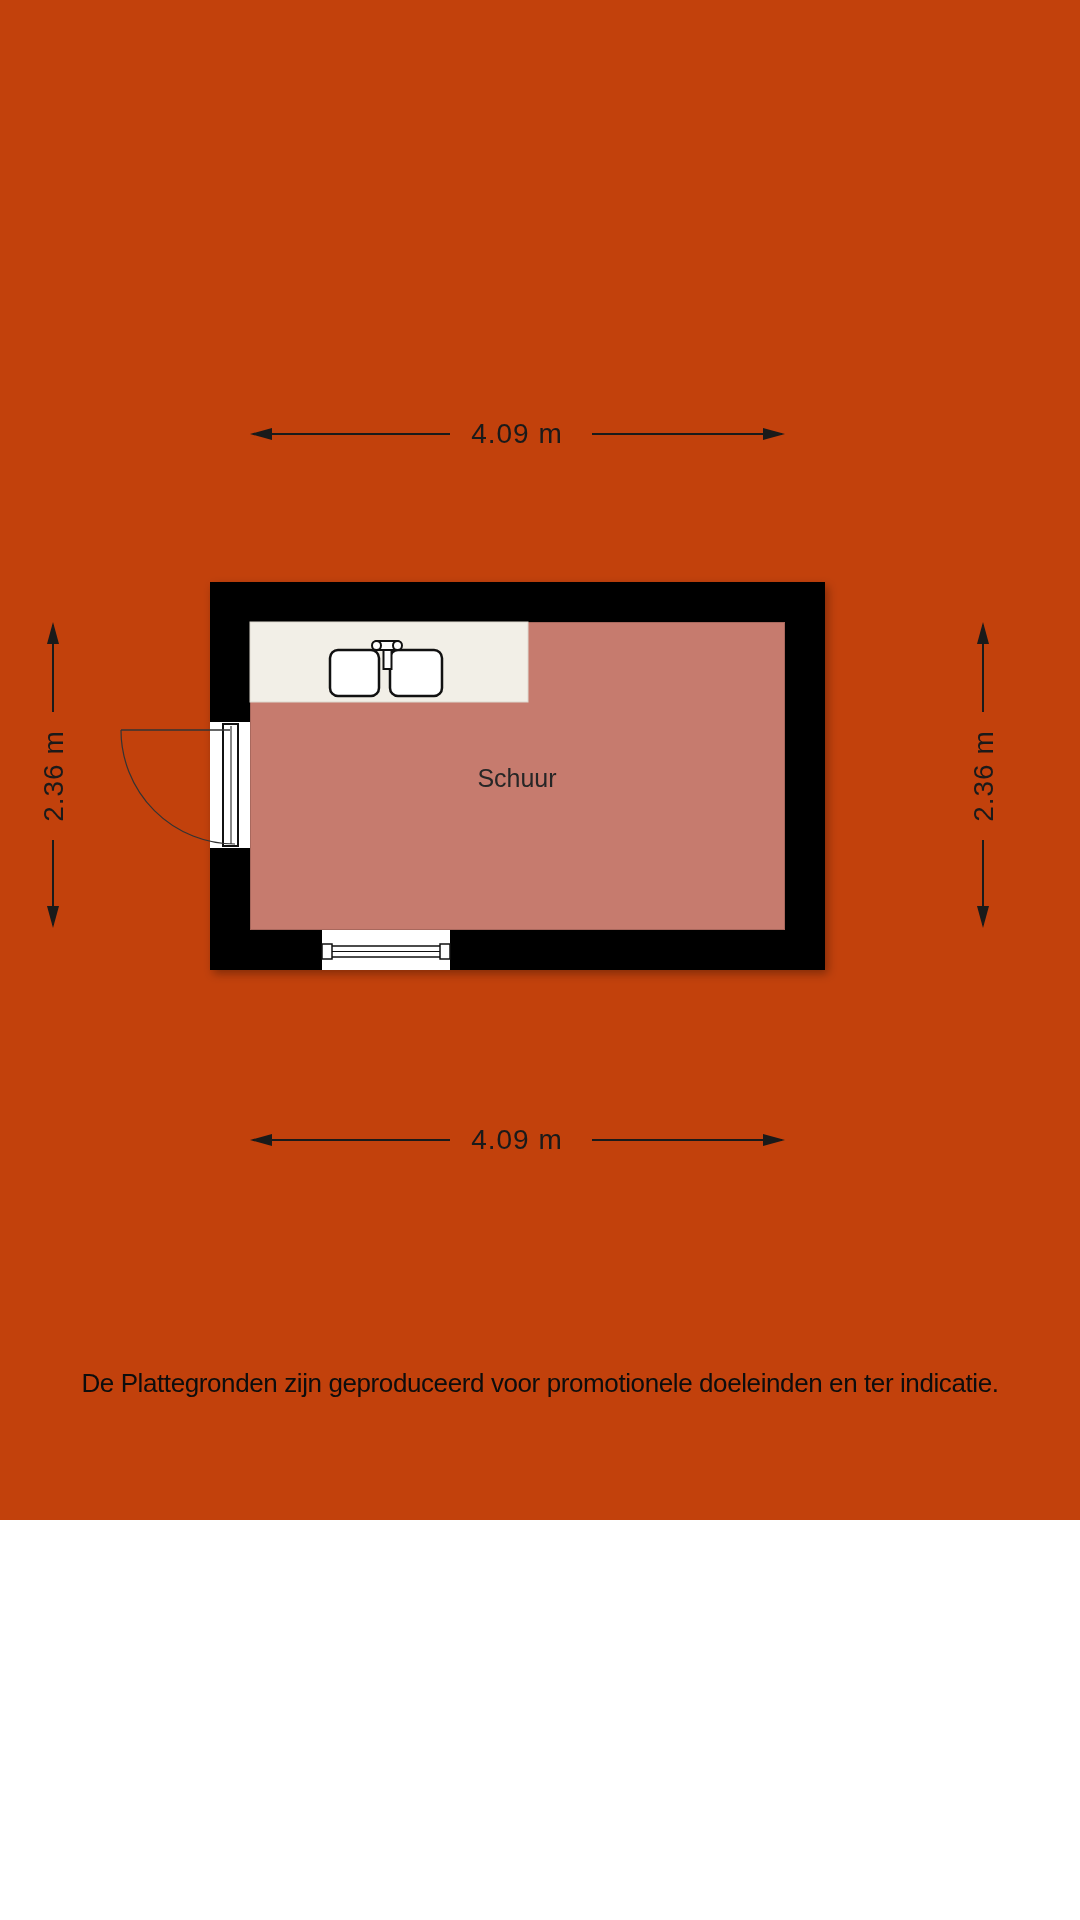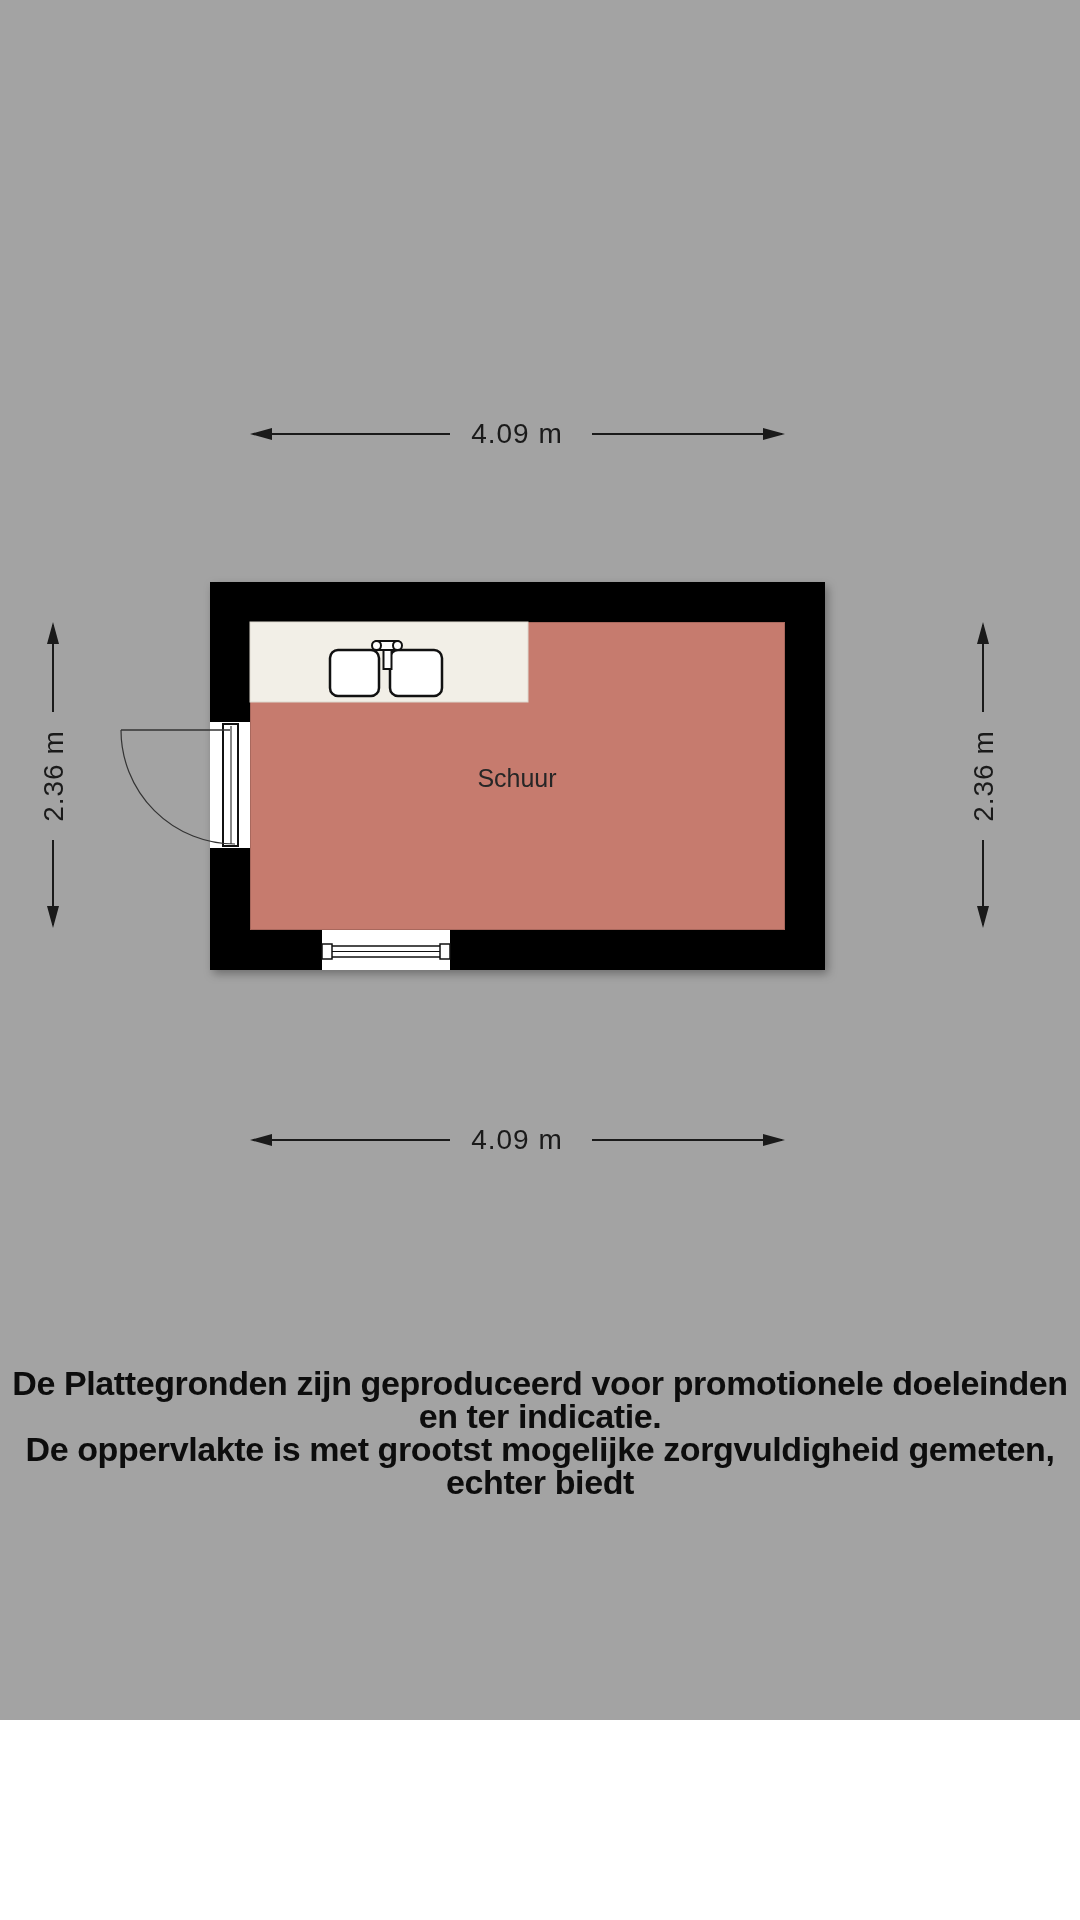--- a/index.html
+++ b/index.html
@@ -1,24 +1,24 @@
 <!DOCTYPE html>
 <html><head>
 <meta charset="utf-8">
 <style>
   html,body{margin:0;padding:0;background:#ffffff;}
   body{font-family:"Liberation Sans", sans-serif;}
-  #stage{position:relative;width:1080px;height:1720px;background:#a3a3a3;overflow:hidden;}
+  #stage{position:relative;width:1080px;height:1520px;background:#c2410c;overflow:hidden;}
   #plan-svg{position:absolute;left:0;top:0;}
   .dim-text{font-size:28px;fill:#1a1a1a;letter-spacing:1px;}
   .room-text{font-size:25px;fill:#262626;}
   .scale-text{font-size:11px;fill:#222222;}
   #disclaimer{
     position:absolute;left:0;top:1367px;width:1080px;
-    text-align:center;font-weight:bold;font-size:34px;line-height:33px;
+    text-align:center;font-weight:normal;font-size:26px;line-height:33px;
     color:#0d0d0d;letter-spacing:-0.4px;
   }
 </style>
 </head>
 <body>
 
 <div id="stage">
 
   <svg id="plan-svg" width="1080" height="1920" viewBox="0 0 1080 1920">
 
@@ -111,16 +111,15 @@
         <line x1="157" y1="1882" x2="157" y2="1892"></line>
         <line x1="288" y1="1882" x2="288" y2="1892"></line>
         <line x1="419" y1="1882" x2="419" y2="1892"></line>
         <line x1="550" y1="1882" x2="550" y2="1892"></line>
       </g>
     </g>
   </svg>
 
   <div id="disclaimer">
     <div>De Plattegronden zijn geproduceerd voor promotionele doeleinden en ter indicatie.</div>
-    <div>De oppervlakte is met grootst mogelijke zorgvuldigheid gemeten, echter biedt</div>
   </div>
 
 </div>
 
 </body></html>

